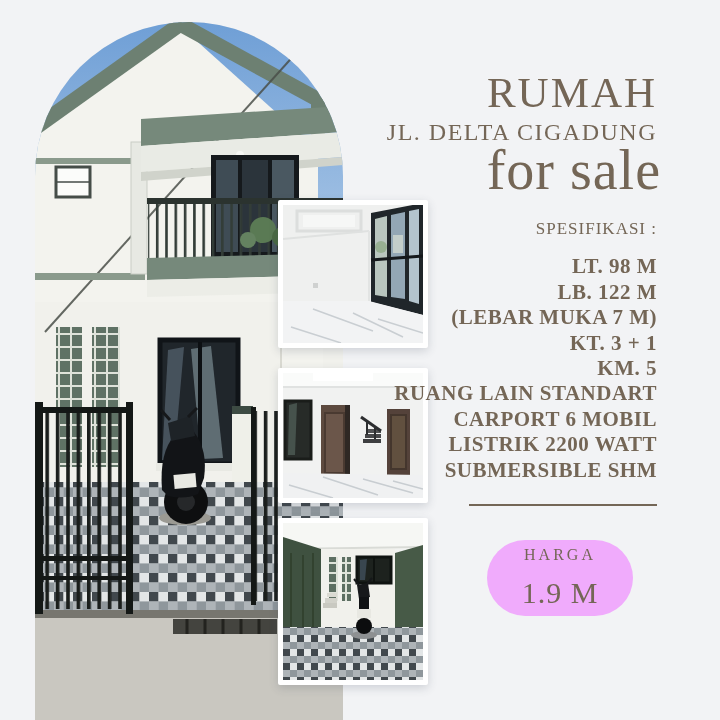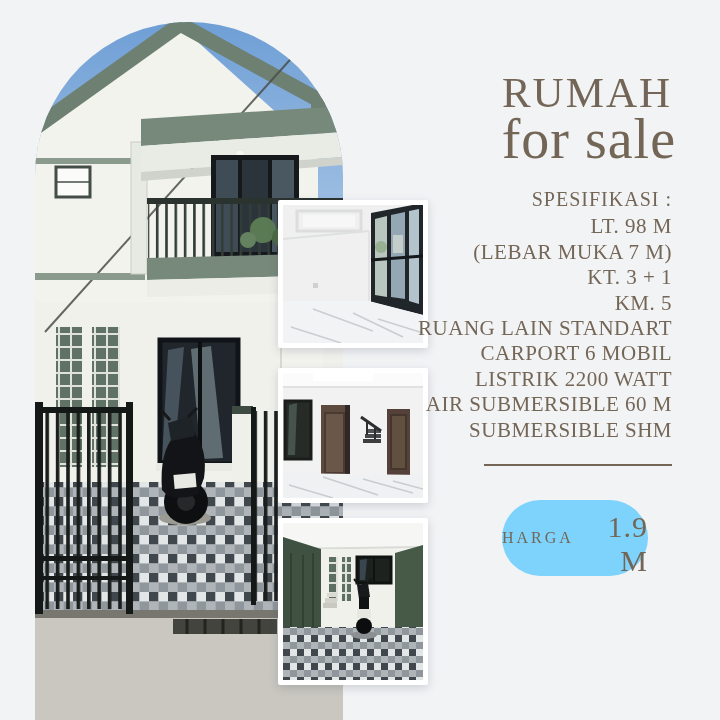--- a/index.html
+++ b/index.html
@@ -10,32 +10,32 @@
         border-radius:154px 154px 0 0;overflow:hidden;background:#dfe3e8;}
   .arch svg{display:block;width:100%;height:100%;}
   
   .thumb{position:absolute;background:#ffffff;padding:5px;border-radius:2px;
          box-shadow:0 3px 10px rgba(60,70,90,.20);}
   .thumb svg{display:block;}
   .t1{left:278px;top:200px;}
   .t2{left:278px;top:368px;}
   .t3{left:278px;top:518px;}
   
-  .right-col{position:absolute;top:70px;right:48px;width:340px;display:flex;
+  .right-col{position:absolute;top:70px;right:63px;width:340px;display:flex;
              flex-direction:column;align-items:flex-end;text-align:right;}
   .title{font-size:43px;letter-spacing:2px;line-height:1.05;}
   .subtitle{font-size:24px;letter-spacing:1.5px;margin-top:4px;white-space:nowrap;}
   .tagline{font-size:56px;line-height:.95;margin-top:-2px;
            letter-spacing:1px;margin-right:-4px;}
-  .spec-heading{font-size:20px;margin-top:22px;letter-spacing:1px;}
-  .spec-list{margin-top:3px;}
+  .spec-heading{font-size:17px;margin-top:22px;letter-spacing:1px;}
+  .spec-list{margin-top:15px;font-weight:bold;}
   .spec-line{font-size:21px;line-height:25.4px;letter-spacing:.5px;white-space:nowrap;}
   .divider{margin-top:21px;width:188px;height:2px;background:#746656;}
   .price-badge{margin-top:34px;margin-right:24px;width:146px;height:76px;border-radius:40px;
-               background:#7dd3fc;display:flex;flex-direction:row;align-items:center;
+               background:#f0abfc;display:flex;flex-direction:column;align-items:center;
                justify-content:center;}
   .price-label{font-size:16px;letter-spacing:3px;}
   .price-value{font-size:30px;letter-spacing:1px;margin-top:12px;}
 </style>
 </head>
 <body>
 
 <div class="canvas">
 
   <div class="arch">
@@ -235,32 +235,33 @@
         <circle cx="81" cy="103" r="8" fill="#0c0d0e"></circle>
         <rect x="74" y="86" width="14" height="9" fill="#e8e8e2"></rect>
         <line x1="76" y1="62" x2="71" y2="56" stroke="#16181a" stroke-width="2"></line>
         <line x1="84" y1="61" x2="89" y2="55" stroke="#16181a" stroke-width="2"></line>
       </g>
     </svg>
   </div>
 
   <div class="right-col">
     <div class="title">RUMAH</div>
+    <div class="subtitle">JL. DELTA CIGADUNG</div>
     <div class="tagline">for sale</div>
 
     <div class="spec-heading">SPESIFIKASI :</div>
     <div class="spec-list">
       <div class="spec-line">LT. 98 M</div>
+      <div class="spec-line">LB. 122 M</div>
       <div class="spec-line">(LEBAR MUKA 7 M)</div>
       <div class="spec-line">KT. 3 + 1</div>
       <div class="spec-line">KM. 5</div>
       <div class="spec-line">RUANG LAIN STANDART</div>
       <div class="spec-line">CARPORT 6 MOBIL</div>
       <div class="spec-line">LISTRIK 2200 WATT</div>
-      <div class="spec-line">AIR SUBMERSIBLE 60 M</div>
       <div class="spec-line">SUBMERSIBLE SHM</div>
     </div>
 
     <div class="divider"></div>
 
     <div class="price-badge">
       <div class="price-label">HARGA</div>
       <div class="price-value">1.9 M</div>
     </div>
   </div>

